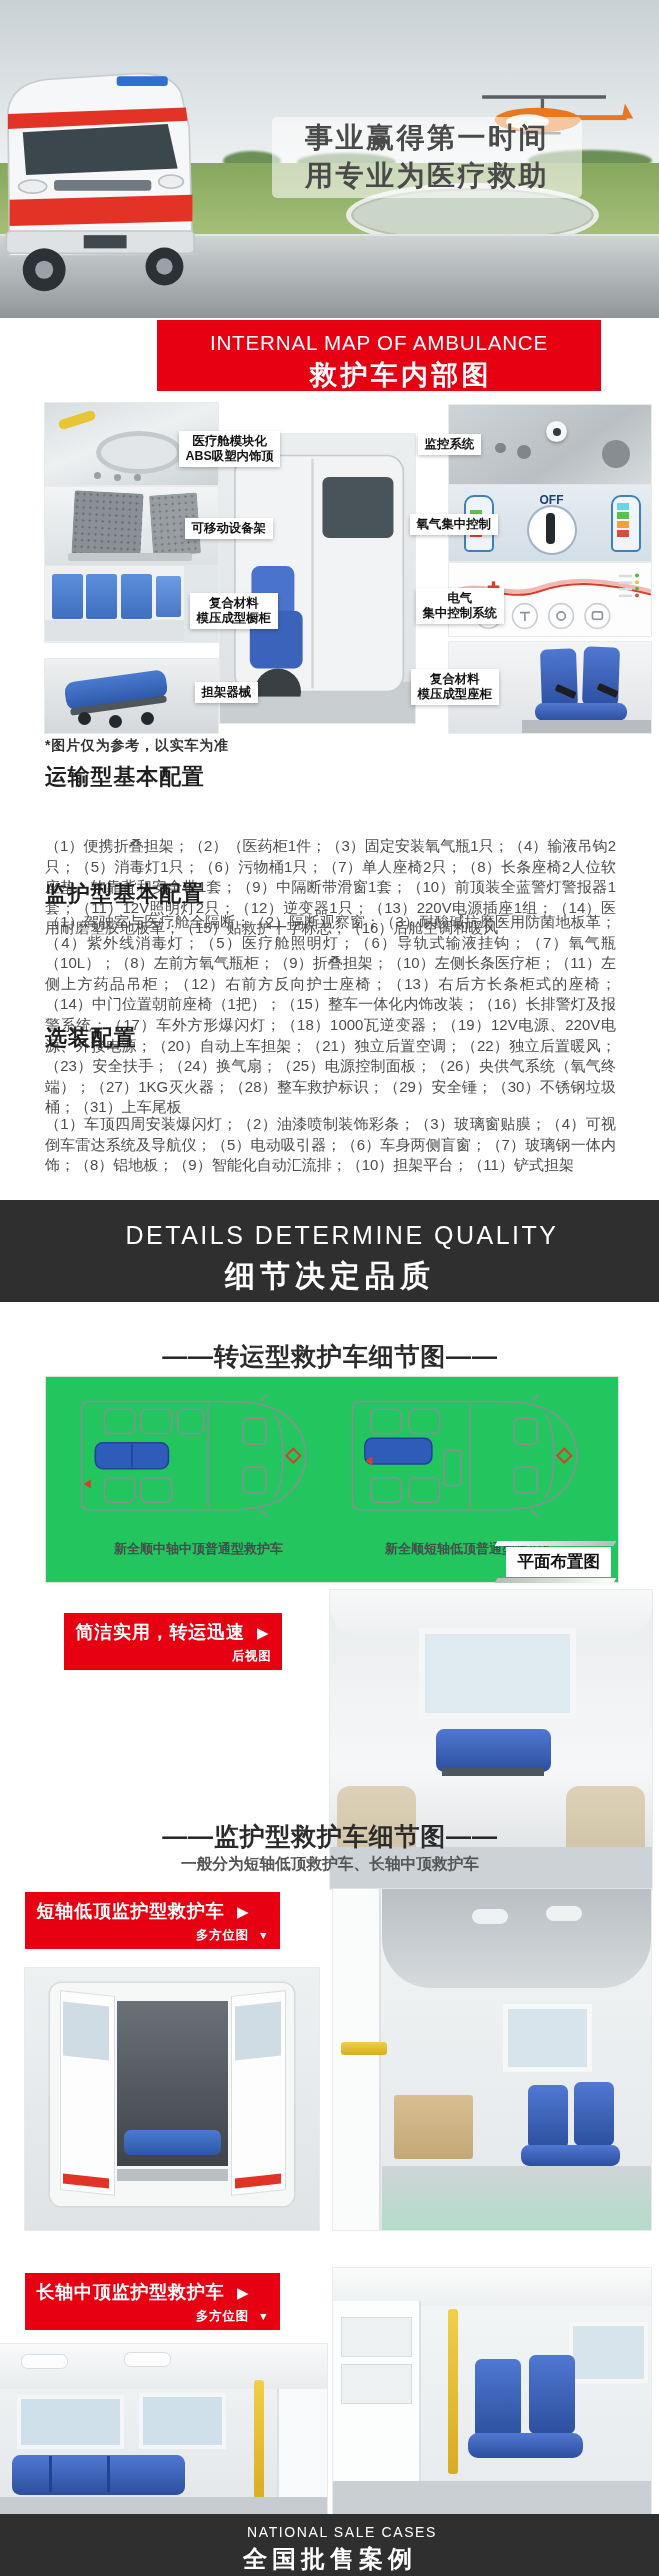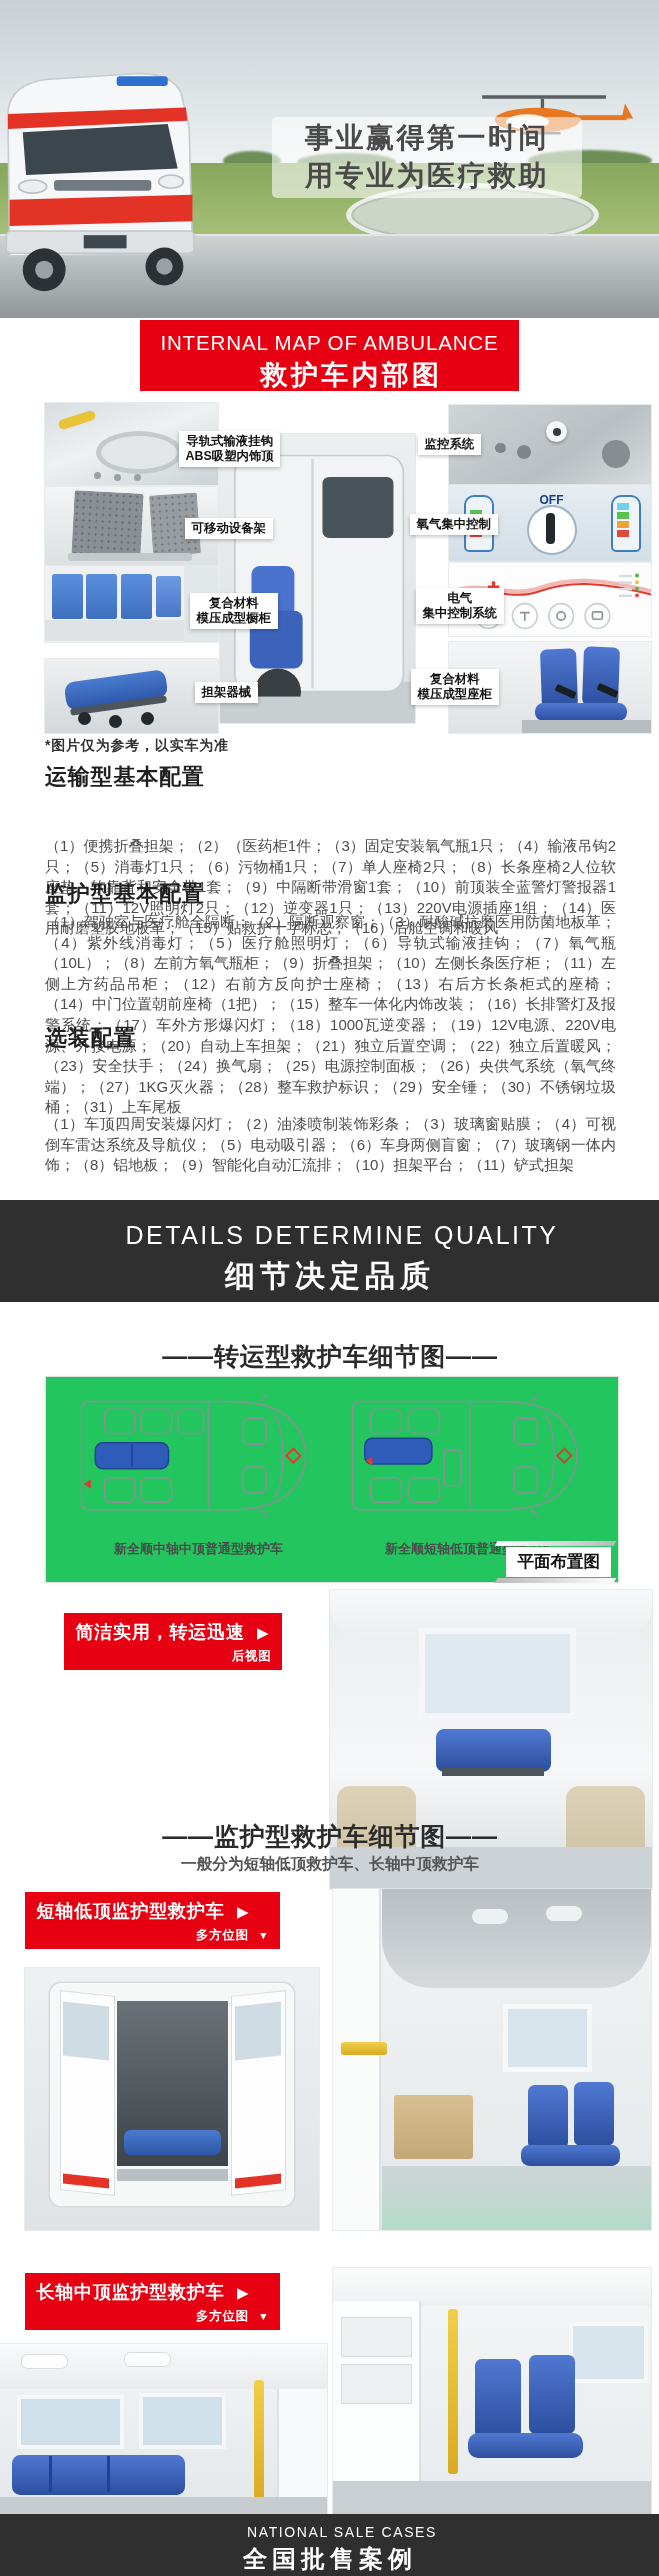--- a/index.html
+++ b/index.html
@@ -14,21 +14,21 @@
   .grass{left:0;top:163px;width:660px;height:76px;background:linear-gradient(#86a75c,#a8c17a);}
   .helipad{left:346px;top:183px;width:243px;height:54px;border-radius:50%;
            background:#ccd6c8;border:5.8px solid #e9ede7;box-shadow:inset 0 0 0 2.5px #b7c2b2;}
   .road{left:0;top:234px;width:660px;height:83px;
         background:linear-gradient(#cfd3d4,#8f9598);border-top:2.5px solid #e2e5e6;}
   .slogan{left:272px;top:117px;width:310px;height:79px;background:rgba(255,255,255,.58);
           border-radius:5px;text-align:center;color:#4a4a4a;font-weight:bold;
           font-size:28px;letter-spacing:2.5px;line-height:38px;padding-top:1.6px;}
 
   
-  .banner-red{left:140px;top:320px;width:379px;height:71px;background:#e60012;color:#fff;text-align:center;}
+  .banner-red{left:157px;top:320px;width:444px;height:71px;background:#e60012;color:#fff;text-align:center;}
   .banner-red .b-en{font-size:20.6px;letter-spacing:0.8px;padding-top:10.7px;}
   .banner-red .b-zh{font-size:27px;font-weight:bold;letter-spacing:3.3px;margin-top:2.5px;padding-left:44px;}
 
   
   .collage{left:45px;top:403px;width:606px;height:332px;}
   .ph{position:absolute;overflow:hidden;background:#e9ecee;box-shadow:0 0 0 0.8px #e3e6e8;}
   .tag{position:absolute;z-index:6;background:#fff;padding:2.5px 6.6px;font-size:12.4px;font-weight:bold;
        color:#141414;line-height:1.25;text-align:center;white-space:nowrap;
        box-shadow:0 1.6px 4.1px rgba(0,0,0,.28);}
   .dot{position:absolute;border-radius:50%;}
@@ -230,21 +230,21 @@
     <div class="ph" style="left:404px;top:239px;width:202px;height:91px;background:linear-gradient(#f4f5f6,#e0e3e6);">
       <div class="seatblue" style="left:92px;top:6.6px;width:36px;height:59px;transform:rotate(-2deg);"></div>
       <div class="seatblue" style="left:134px;top:5px;width:36px;height:59px;transform:rotate(2deg);"></div>
       <div class="seatblue" style="left:86px;top:61px;width:92px;height:18px;border-radius:8.2px;"></div>
       <div class="abs" style="left:106px;top:46px;width:21.4px;height:7.4px;background:#1c1f22;border-radius:1.6px;transform:rotate(24deg);"></div>
       <div class="abs" style="left:148px;top:45px;width:21.4px;height:7.4px;background:#1c1f22;border-radius:1.6px;transform:rotate(24deg);"></div>
       <div class="abs" style="left:73px;top:78px;width:130px;height:13px;background:#b6bcc0;"></div>
     </div>
 
     <div class="tag" style="left:134px;top:28px;">
-      <span>导轨式输液挂钩</span><br>
+      <span>医疗舱模块化</span><br>
       <span>ABS吸塑内饰顶</span>
     </div>
     <div class="tag" style="left:140px;top:115px;">可移动设备架</div>
     <div class="tag" style="left:145px;top:190px;">
       <span>复合材料</span><br>
       <span>模压成型橱柜</span>
     </div>
     <div class="tag" style="left:150px;top:279px;">担架器械</div>
     <div class="tag" style="left:373px;top:31px;">监控系统</div>
     <div class="tag" style="left:365px;top:111px;">氧气集中控制</div>

